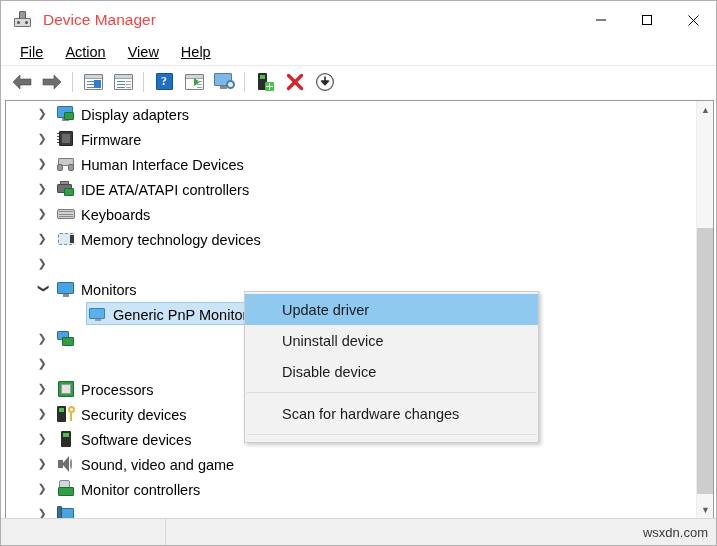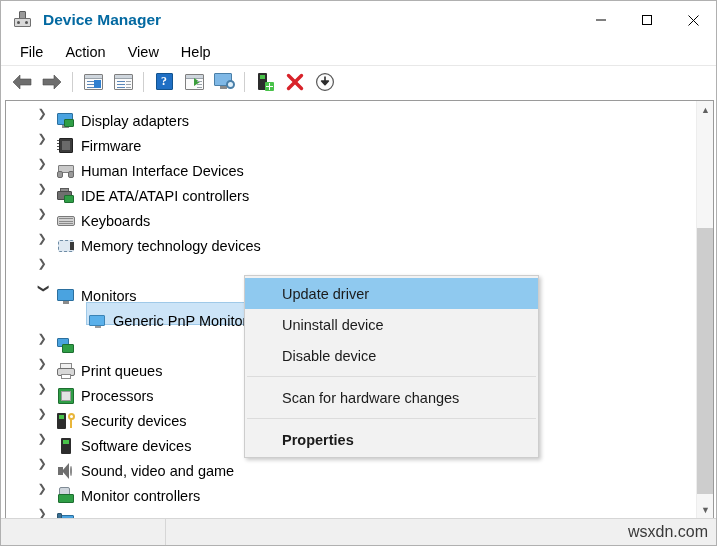--- a/index.html
+++ b/index.html
@@ -53,23 +53,22 @@
   .title-icon .dot1, .title-icon .dot2 {
     position: absolute; top: 11px;
     width: 3px; height: 3px;
     background: #555;
     border-radius: 50%;
   }
   .title-icon .dot1 { left: 4px; }
   .title-icon .dot2 { left: 12px; }
   .title-text {
     font-size: 15.5px;
-    color: #0369a1;
+    color: #ef4444;
     letter-spacing: 0px;
-    font-weight: bold;
   }
   .win-controls {
     position: absolute;
     right: 0; top: 0;
     height: 38px;
     display: flex;
   }
   .win-btn {
     width: 46px; height: 38px;
     display: flex; align-items: center; justify-content: center;
@@ -84,20 +83,21 @@
     align-items: center;
     padding-left: 8px;
     background: #ffffff;
     border-bottom: 1px solid #e8e8e8;
   }
   .menu-item {
     font-size: 14.5px;
     color: #000000;
     padding: 3px 11px;
     white-space: nowrap;
+    text-decoration: underline;
   }
 
   
   .toolbar {
     height: 31px;
     display: flex;
     align-items: center;
     padding-left: 6px;
     background: #ffffff;
   }
@@ -259,21 +259,21 @@
     color: #000000;
     white-space: nowrap;
     padding-left: 6px;
   }
   .tree-row.selected .selwrap {
     background: #cce4f7;
     border: 1px solid #9fc9e8;
   }
   .selwrap {
     display: inline-flex;
-    align-items: center;
+    align-items: flex-end;
     padding: 16px 4px 1px 2px;
     height: 23px;
     border: 1px solid transparent;
   }
 
   
   .dico { width: 18px; height: 18px; position: relative; flex: 0 0 18px; }
 
   
   .ic-display .m { position:absolute; left:0; top:1px; width:16px; height:12px; background:#4aa3e0; border:1px solid #2b6f9e; border-radius:1px;}
@@ -369,21 +369,21 @@
   .vs-thumb {
     position: absolute;
     left: 0;
     width: 17px;
     background: #cdcdcd;
   }
 
   
   .ctxmenu {
     position: absolute;
-    left: 243px; top: 274px;
+    left: 243px; top: 290px;
     width: 295px;
     background: #f2f2f2;
     border: 1px solid #cdcdcd;
     box-shadow: 2px 2px 4px rgba(0,0,0,0.22);
     padding: 2px 0;
     z-index: 50;
   }
   .ctx-item {
     height: 31px;
     display: flex;
@@ -419,21 +419,21 @@
     color: #1b1b1b;
     padding-left: 9px;
   }
   .status-cell.c1 { width: 440px; border-right: 1px solid #d6d6d6; }
   .status-cell.c2 { width: 165px; border-right: 1px solid #d6d6d6; }
   .status-cell.c3 {
     flex: 1;
     justify-content: flex-end;
     padding-right: 10px;
     color: #3a3a3a;
-    font-size: 16px;
+    font-size: 13px;
   }
 </style>
 </head>
 <body>
 
 <div id="app">
 
   <div class="titlebar">
     <div class="title-icon">
       <div class="plug-pin"></div>
@@ -653,28 +653,20 @@
         <div class="selwrap">
           <div class="dico ic-net">
               <div class="m1"></div>
               <div class="m2"></div>
             </div>
         </div>
       </div>
 
       <div class="tree-row">
         <div class="chev">❯</div>
-        <div class="selwrap">
-          <div class="dico ic-print">
-              <div class="t"></div>
-              <div class="p"></div>
-              <div class="o"></div>
-            </div>
-          <div class="tlabel">Print queues</div>
-        </div>
       </div>
 
       <div class="tree-row">
         <div class="chev">❯</div>
         <div class="selwrap">
           <div class="dico ic-cpu">
               <div class="b"></div>
               <div class="i"></div>
             </div>
           <div class="tlabel">Processors</div>
@@ -747,21 +739,20 @@
     </div>
   </div>
 
   <div class="ctxmenu">
     <div class="ctx-item highlight">Update driver</div>
     <div class="ctx-item">Uninstall device</div>
     <div class="ctx-item">Disable device</div>
     <div class="ctx-sep"></div>
     <div class="ctx-item">Scan for hardware changes</div>
     <div class="ctx-sep"></div>
-    <div class="ctx-item bold">Properties</div>
   </div>
 
   <div class="statusbar">
     <div class="status-cell c2"></div>
     <div class="status-cell c3">wsxdn.com</div>
   </div>
 
 </div>
 
 </body></html>

